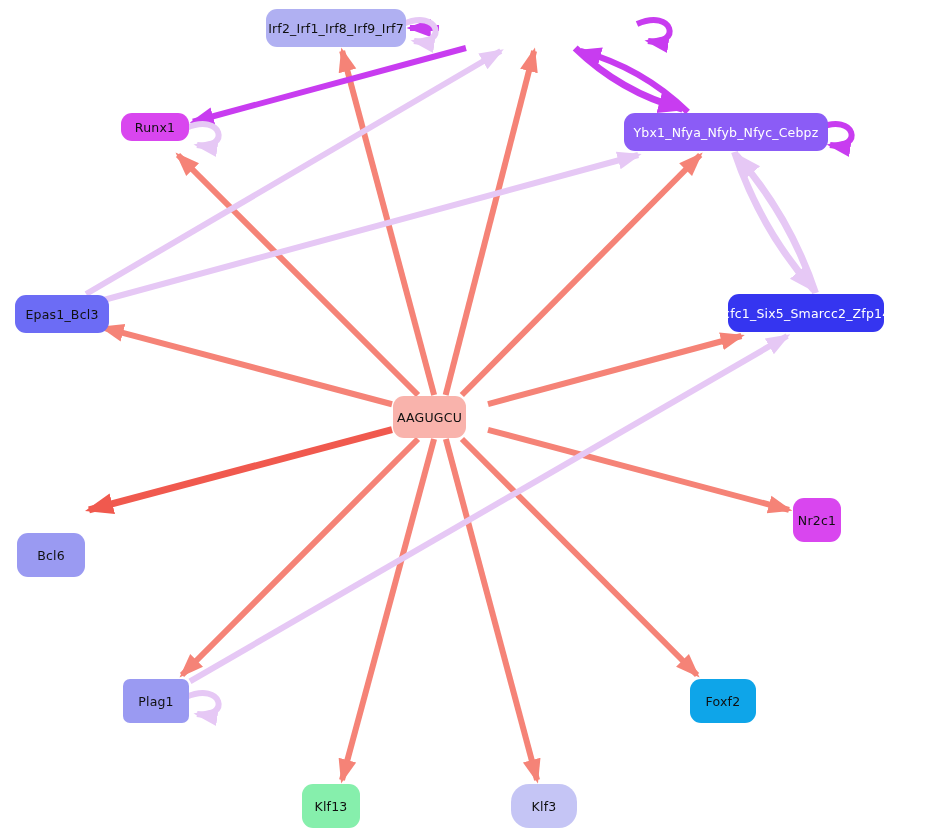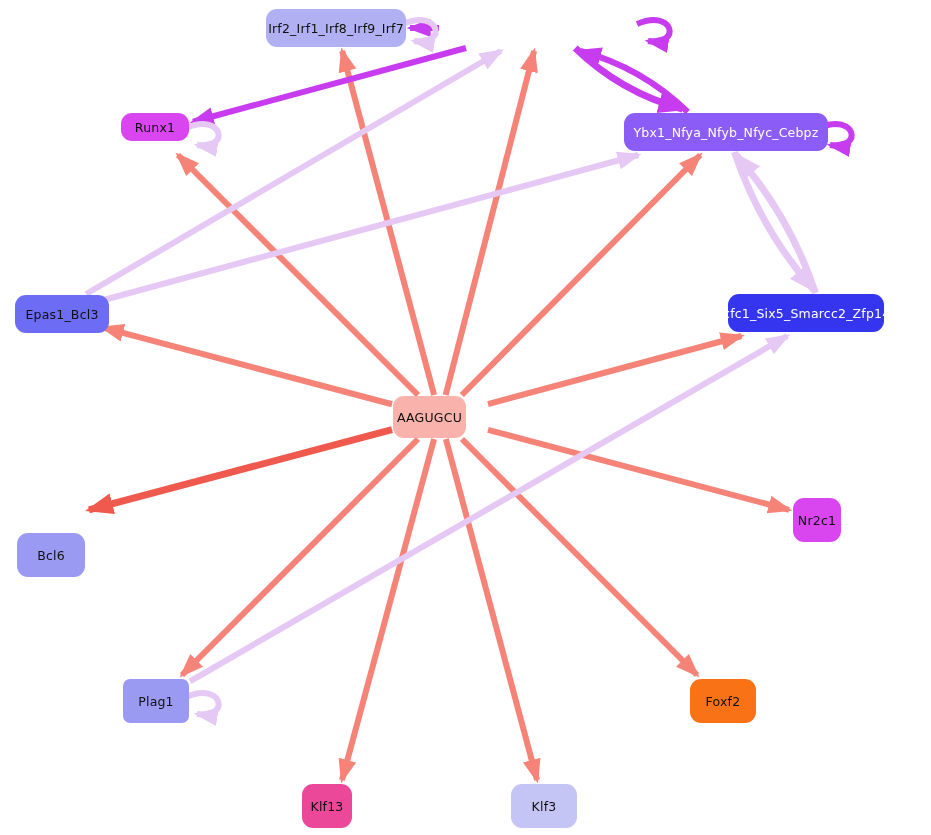--- a/index.html
+++ b/index.html
@@ -83,22 +83,22 @@
     </div>
     <div class="node light" style="left: 17px; top: 498px; width: 68px; height: 44px; background: rgb(154, 154, 242); margin-top: 35px;">
       <span>Bcl6</span>
     </div>
     <div class="node light" style="left: 793px; top: 498px; width: 48px; height: 44px; background: #d946ef;">
       <span>Nr2c1</span>
     </div>
     <div class="node light" style="left: 123px; top: 679px; width: 66px; height: 44px; background: rgb(154, 154, 242); border-radius: 7px;">
       <span>Plag1</span>
     </div>
-    <div class="node light" style="left: 690px; top: 679px; width: 66px; height: 44px; background: #f97316; text-align: center;">
+    <div class="node light" style="left: 690px; top: 679px; width: 66px; height: 44px; background: #0ea5e9; text-align: center;">
       <span>Foxf2</span>
     </div>
-    <div class="node light" style="left: 302px; top: 784px; width: 50px; height: 44px; background: #ec4899;">
+    <div class="node light" style="left: 302px; top: 784px; width: 58px; height: 44px; background: #86efac;">
       <span>Klf13</span>
     </div>
-    <div class="node light" style="left: 511px; top: 784px; width: 66px; height: 44px; background: rgb(197, 197, 245);">
+    <div class="node light" style="left: 511px; top: 784px; width: 66px; height: 44px; background: rgb(197, 197, 245); border-radius: 18px;">
       <span>Klf3</span>
     </div>
   </div>
 
 </body></html>

